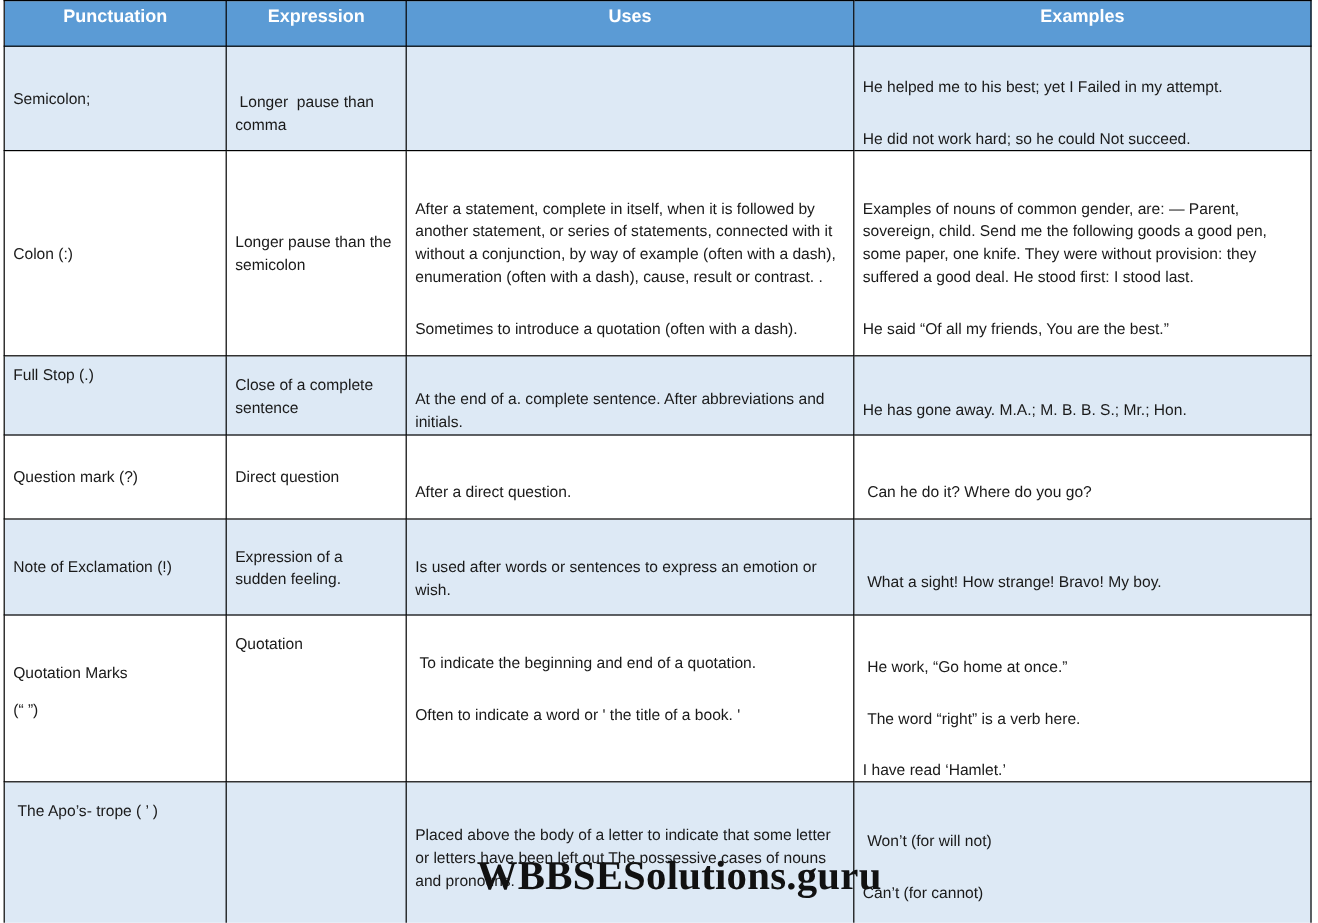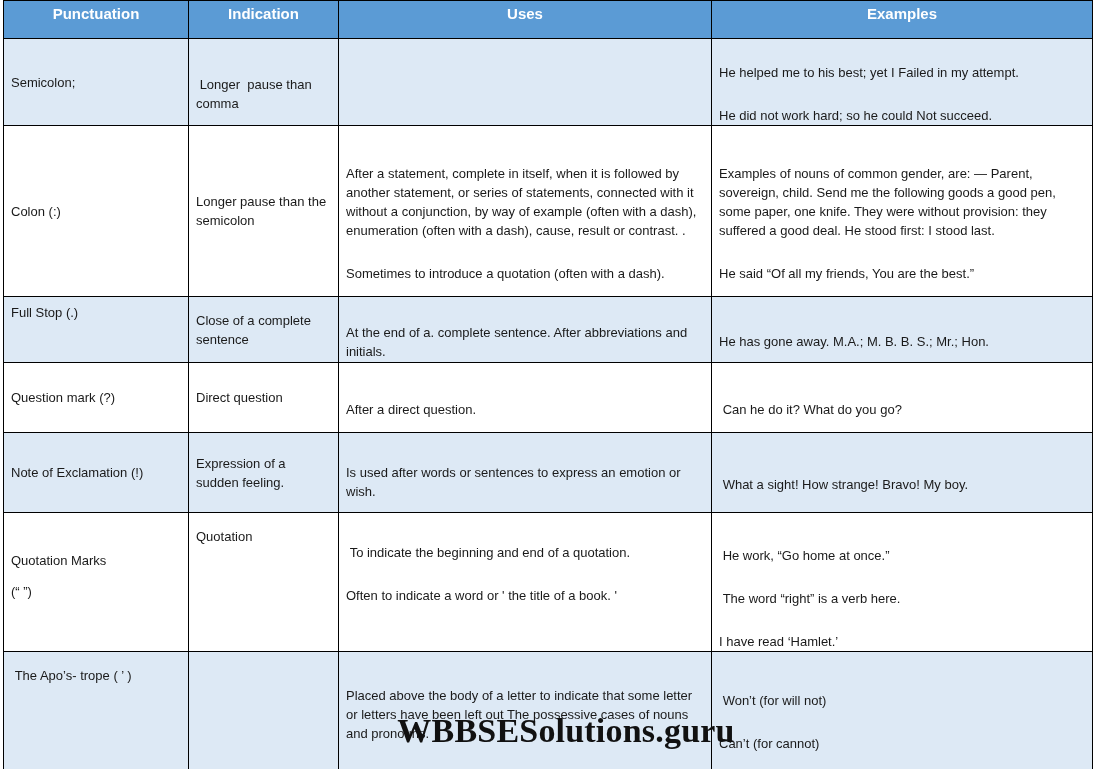--- a/index.html
+++ b/index.html
@@ -34,21 +34,21 @@
 <table class="punct">
   <colgroup>
     <col style="width:185px">
       <col style="width:150px">
       <col style="width:373px">
       <col style="width:381px">
   </colgroup>
   <thead>
     <tr>
       <th>Punctuation</th>
-      <th>Indication</th>
+      <th>Expression</th>
       <th>Uses</th>
       <th>Examples</th>
     </tr>
   </thead>
   <tbody>
 
     <tr class="shade" style="height:85px">
       <td>Semicolon;</td>
       <td style="white-space:pre-wrap"><span class="line"> Longer  pause than comma</span></td>
       <td></td>
@@ -82,21 +82,21 @@
       </td>
     </tr>
 
     <tr class="plain" style="height:70px">
       <td>Question mark (?)</td>
       <td>Direct question</td>
       <td>
         <span class="line">After a direct question.</span>
       </td>
       <td>
-        <span class="line"> Can he do it? What do you go?</span>
+        <span class="line"> Can he do it? Where do you go?</span>
       </td>
     </tr>
 
     <tr class="shade" style="height:80px">
       <td>Note of Exclamation (!)</td>
       <td>Expression of a sudden feeling.</td>
       <td class="top">
         <span class="line">Is used after words or sentences to express an emotion or wish.</span>
       </td>
       <td>

